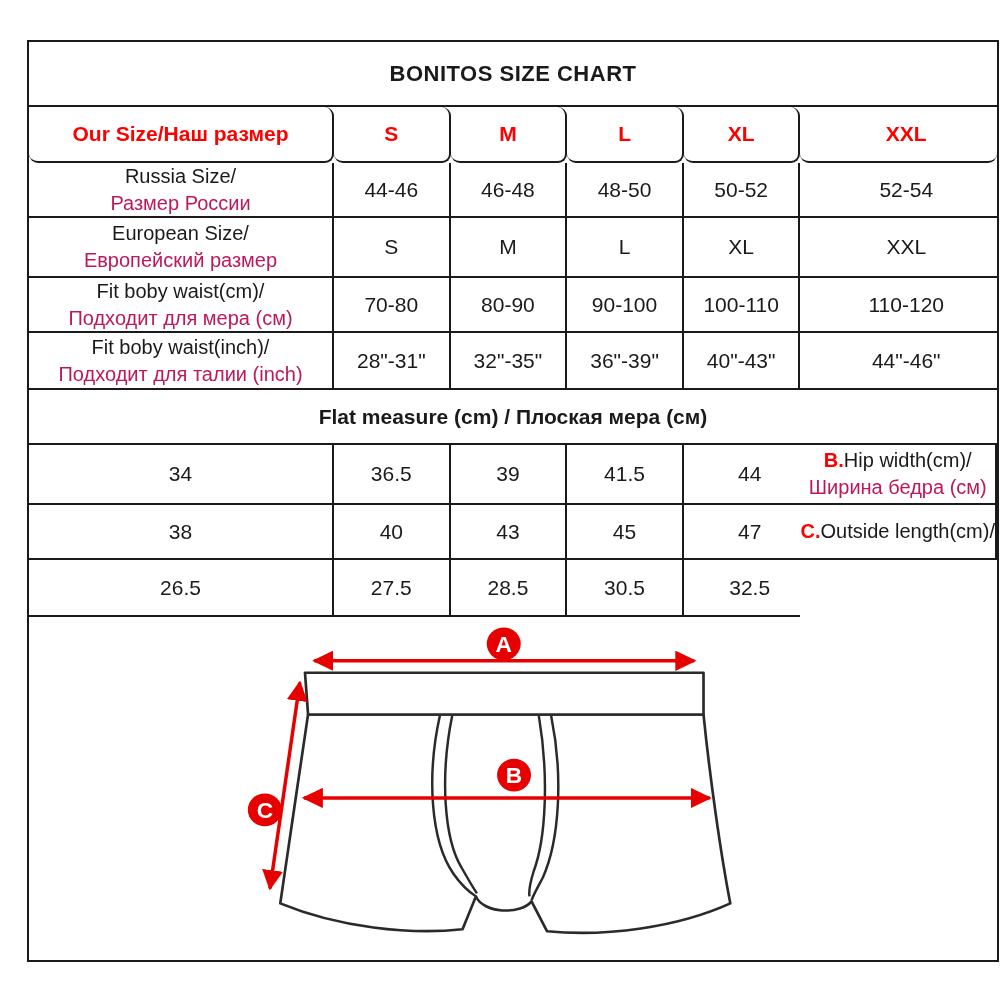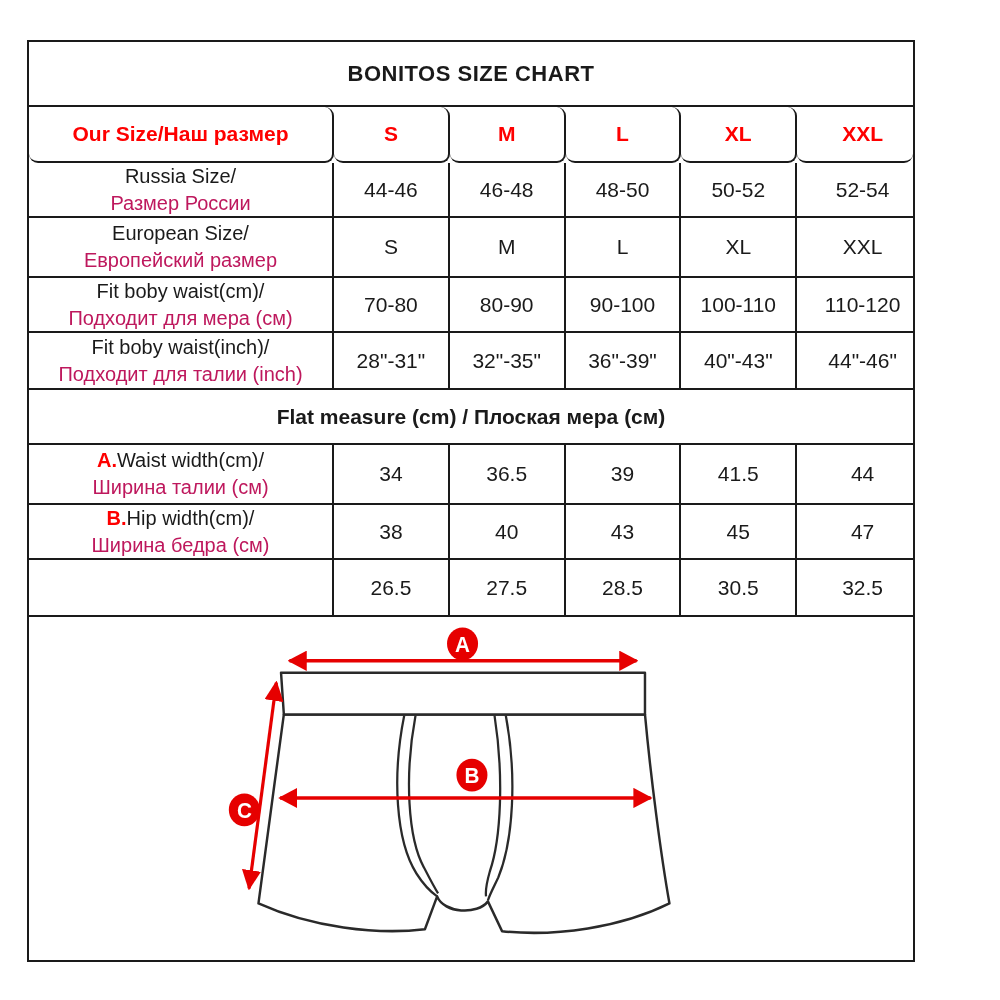--- a/index.html
+++ b/index.html
@@ -1,18 +1,18 @@
 <!DOCTYPE html>
 <html><head>
 <meta charset="utf-8">
 <style>
   html,body{margin:0;padding:0;background:#ffffff;}
   .page{position:relative;width:1000px;height:1000px;background:#ffffff;overflow:hidden;
         font-family:"Liberation Sans","DejaVu Sans",sans-serif;color:#1a1a1a;}
-  .sheet{position:absolute;left:27px;top:40px;width:888px;height:922px;
+  .sheet{position:absolute;left:27px;top:40px;width:972px;height:922px;
          border:2px solid #1a1a1a;background:#fff;display:flex;flex-direction:column;box-sizing:border-box;}
   .tbl{display:grid;grid-template-columns:305px 1fr 1fr 1fr 1fr 1fr;
        grid-template-rows:65px 56px 55px 60px 55px 57px 55px 60px 55px 57px;}
   .cell{border-right:2px solid #1a1a1a;border-bottom:2px solid #1a1a1a;box-sizing:border-box;
         display:flex;flex-direction:column;align-items:center;justify-content:center;text-align:center;}
   .cell.lastcol{border-right:none;padding-left:15px;}
   .span-all{grid-column:1/-1;border-right:none;}
   .title-cell{font-weight:bold;font-size:22px;letter-spacing:.5px;}
   .section-cell{font-weight:bold;font-size:21px;}
   .hdr{color:#fe0000;font-weight:bold;font-size:21px;border-radius:9px;}
@@ -74,41 +74,38 @@
         <div class="ru">Подходит для талии (inch)</div>
       </div>
       <div class="cell val">28"-31"</div>
       <div class="cell val">32"-35"</div>
       <div class="cell val">36"-39"</div>
       <div class="cell val">40"-43"</div>
       <div class="cell val lastcol">44"-46"</div>
 
       <div class="cell span-all section-cell">Flat measure (cm) / Плоская мера (см)</div>
 
-      <div class="cell">
-        <div class="en"><span class="letter">A.</span><span>Waist width(cm)/</span></div>
-        <div class="ru">Ширина талии (см)</div>
-      </div>
       <div class="cell val">34</div>
       <div class="cell val">36.5</div>
       <div class="cell val">39</div>
       <div class="cell val">41.5</div>
       <div class="cell val lastcol">44</div>
 
       <div class="cell">
         <div class="en"><span class="letter">B.</span><span>Hip width(cm)/</span></div>
         <div class="ru">Ширина бедра (см)</div>
       </div>
       <div class="cell val">38</div>
       <div class="cell val">40</div>
       <div class="cell val">43</div>
       <div class="cell val">45</div>
       <div class="cell val lastcol">47</div>
 
       <div class="cell">
+        <div class="en"><span class="letter">C.</span><span>Outside length(cm)/</span></div>
       </div>
       <div class="cell val">26.5</div>
       <div class="cell val">27.5</div>
       <div class="cell val">28.5</div>
       <div class="cell val">30.5</div>
       <div class="cell val lastcol">32.5</div>
     </div>
 
     <div class="diagram">
       <svg viewBox="0 0 940 345" preserveAspectRatio="none">

